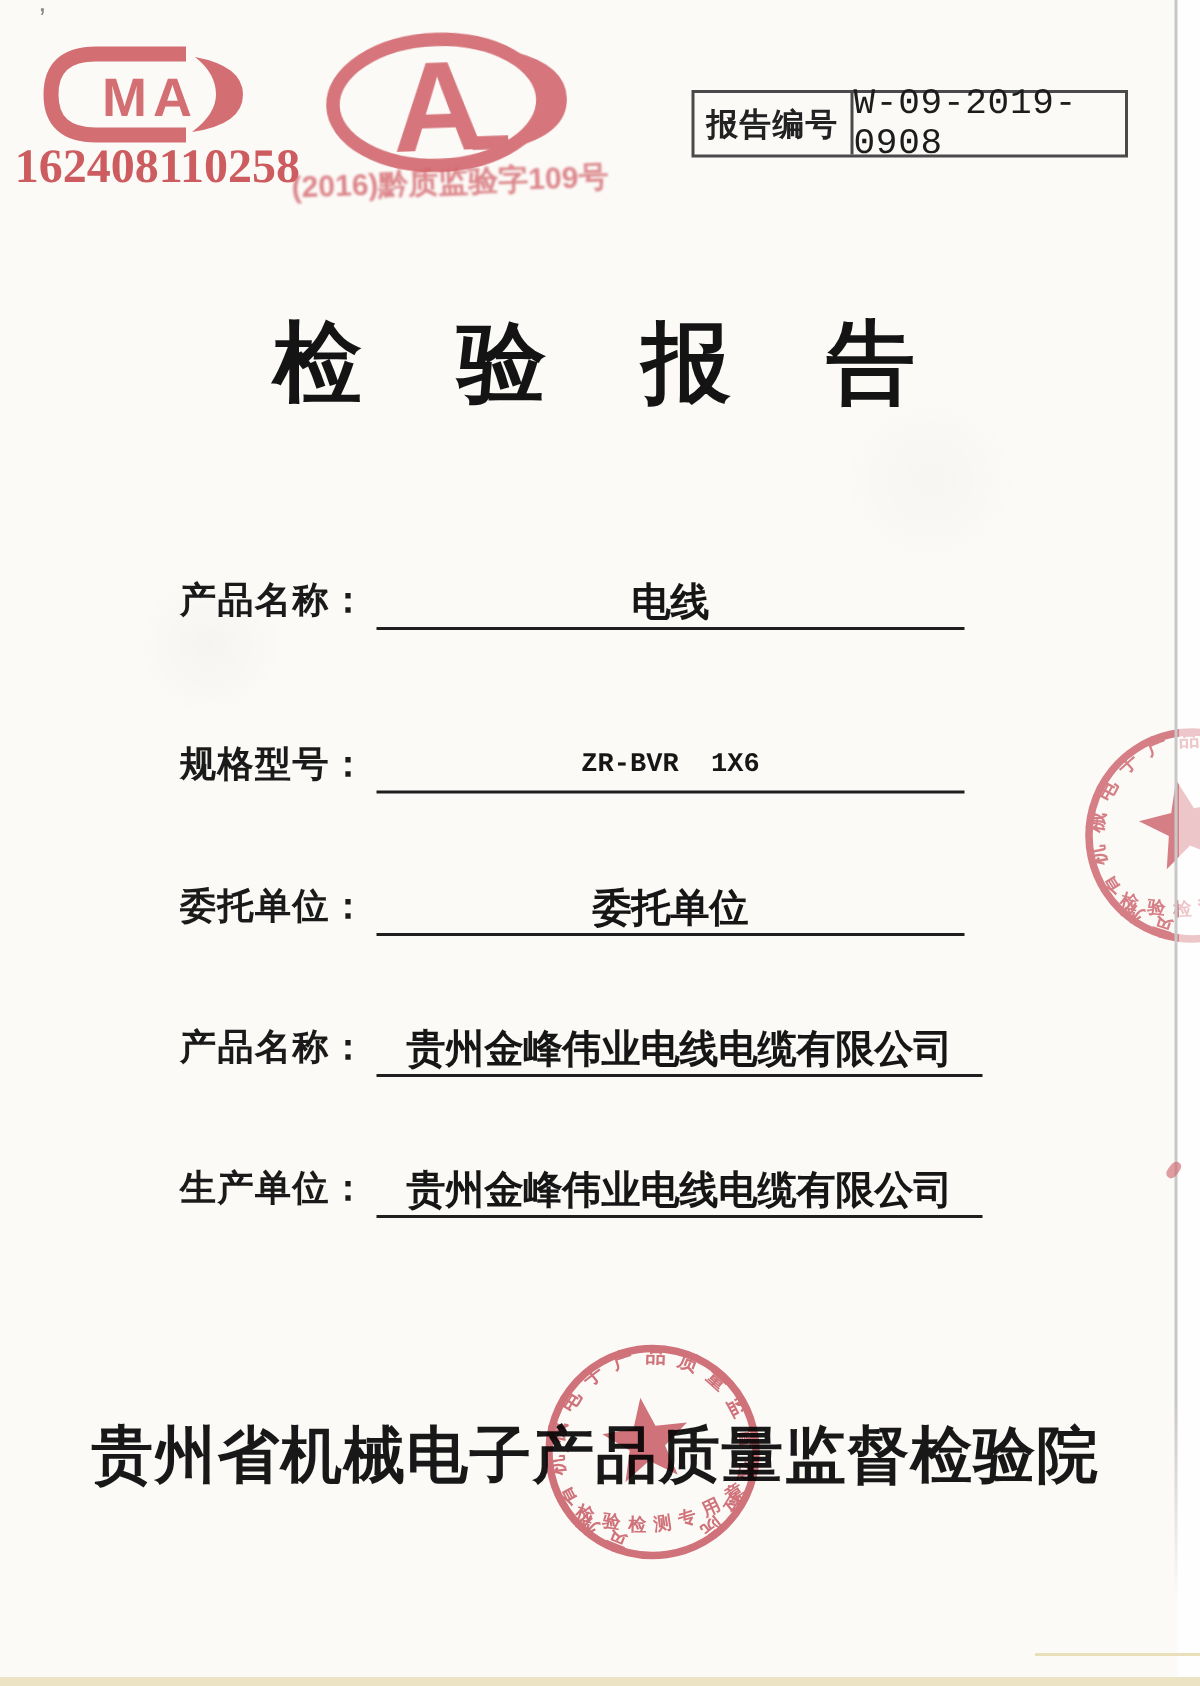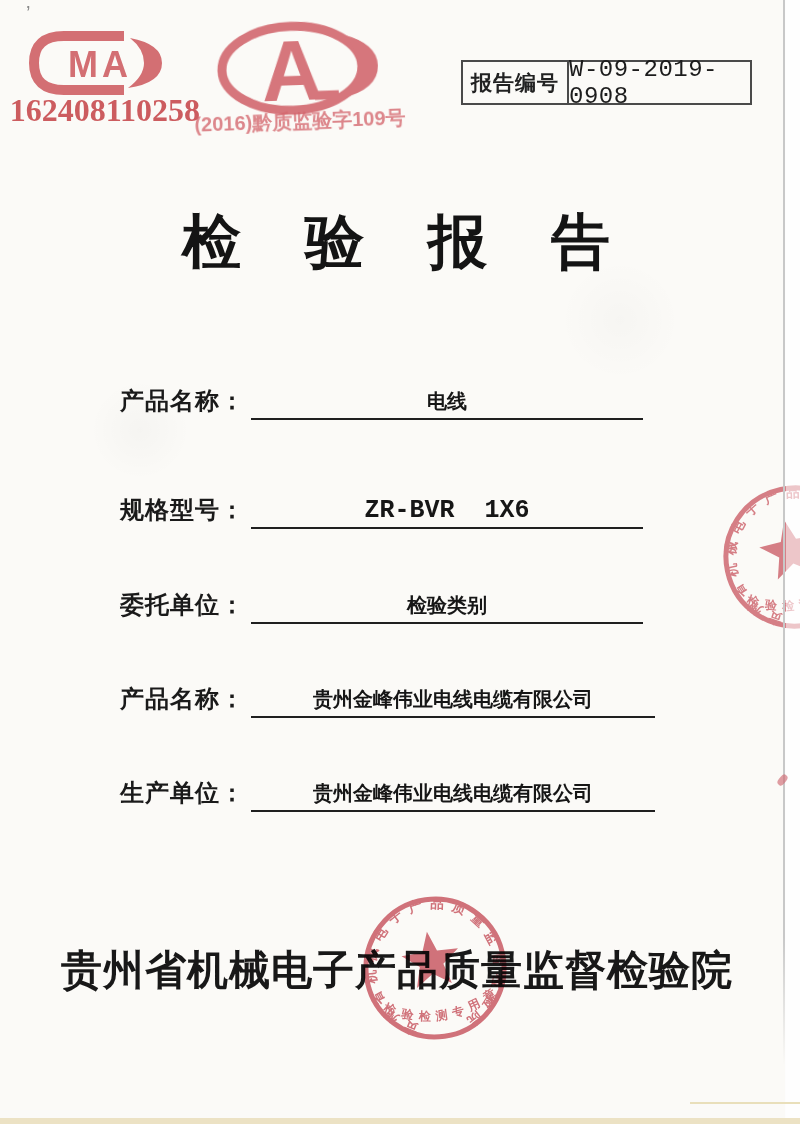--- a/index.html
+++ b/index.html
@@ -45,22 +45,22 @@
   .title { left:0; top:203px; width:792px; display:flex; justify-content:center; gap:64px;
            font-size:59px; font-weight:900; color:#141414; z-index:10; }
 
   
   .field-row { position:absolute; left:120px; height:38px; display:flex; align-items:flex-end; z-index:10; }
   .f-label { font-size:24px; font-weight:700; color:#1a1a1a; letter-spacing:1px;
              padding-right:6px; line-height:38px; white-space:nowrap; }
   .f-line { display:flex; justify-content:center; align-items:flex-end; width:392px; height:38px;
             border-bottom:2px solid #1f1f1f; }
   .field-row.wide .f-line { width:404px;font-family:Liberation Serif, serif; }
-  .f-value { font-size:20px; font-weight:700; color:#161616; white-space:pre; line-height:33px; }
-  .f-value.mono { font-family:"Liberation Mono", monospace; font-weight:600; font-size:25px; }
+  .f-value { font-size:26px; font-weight:700; color:#161616; white-space:pre; line-height:33px; }
+  .f-value.mono { font-family:"Liberation Mono", monospace; font-weight:600; font-size:18px; }
 
   
   .institution { left:0; top:943px; width:794px; text-align:center; font-size:41px; font-weight:800;
                  color:#181818; letter-spacing:1px; z-index:10; white-space:nowrap; }
 
   
   .seal { position:absolute; mix-blend-mode:multiply; z-index:30; }
   .seal-bottom { left:348px; top:881px; width:174px; height:174px; opacity:.8; filter:blur(.35px); }
   .seal-right  { left:708px; top:470px; width:174px; height:174px; opacity:.74; filter:blur(.35px); }
   .seal text { font-family:"Liberation Sans", sans-serif; font-weight:700; }
@@ -110,21 +110,21 @@
   </div>
   <div class="field-row" style="top:491px">
     <span class="f-label">规格型号：</span>
     <span class="f-line">
       <span class="f-value mono">ZR-BVR  1X6</span>
     </span>
   </div>
   <div class="field-row" style="top:586px">
     <span class="f-label">委托单位：</span>
     <span class="f-line">
-      <span class="f-value">检验类别</span>
+      <span class="f-value">委托单位</span>
     </span>
   </div>
   <div class="field-row wide" style="top:680px">
     <span class="f-label">产品名称：</span>
     <span class="f-line">
       <span class="f-value">贵州金峰伟业电线电缆有限公司</span>
     </span>
   </div>
   <div class="field-row wide" style="top:774px">
     <span class="f-label">生产单位：</span>

